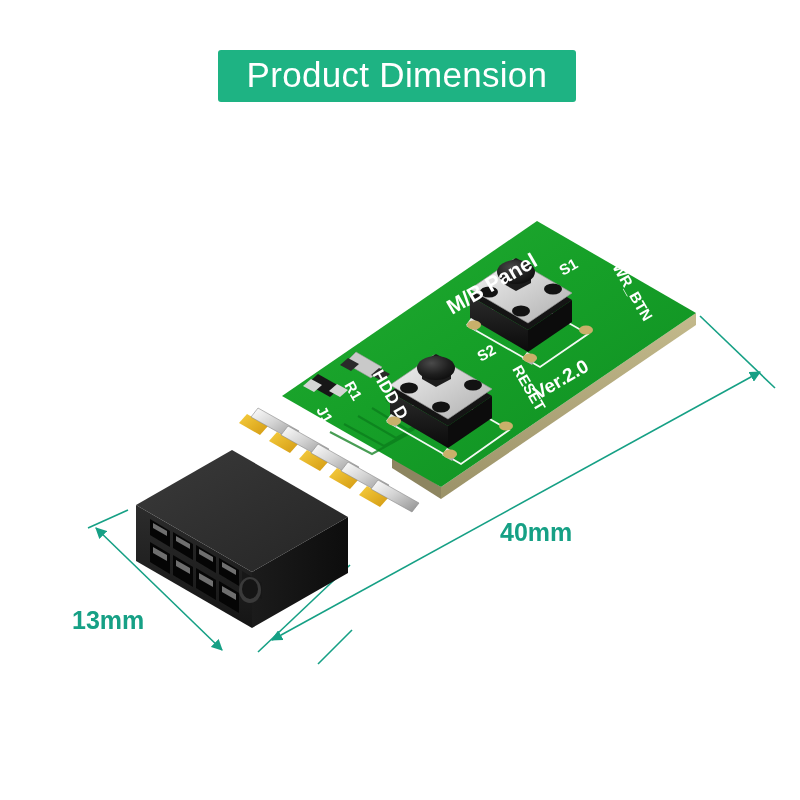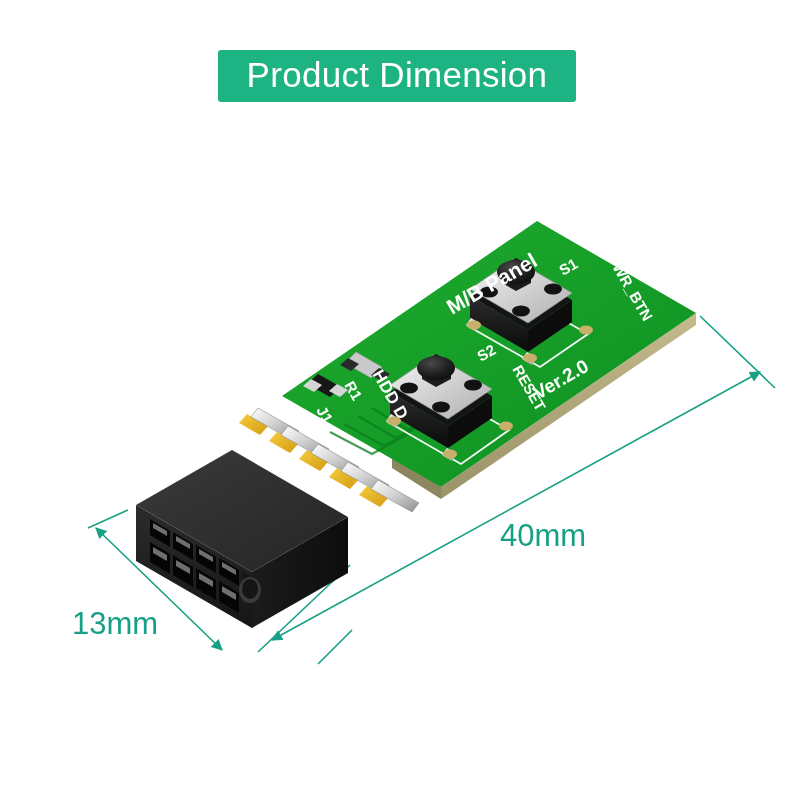--- a/index.html
+++ b/index.html
@@ -46,22 +46,22 @@
     top: 0;
     width: 800px;
     height: 800px;
   }
   #stage svg { display: block; }
 
   
   .dim-label {
     position: absolute;
     color: #16a085;
-    font-size: 31px;
-    font-weight: 400;
+    font-size: 25px;
+    font-weight: 700;
     white-space: nowrap;
     line-height: 1;
     text-align: center;
   }
   #dim-40mm { left: 500px; top: 520px; }
   #dim-13mm { left: 72px;  top: 608px; }
 </style>
 </head>
 <body>
 

